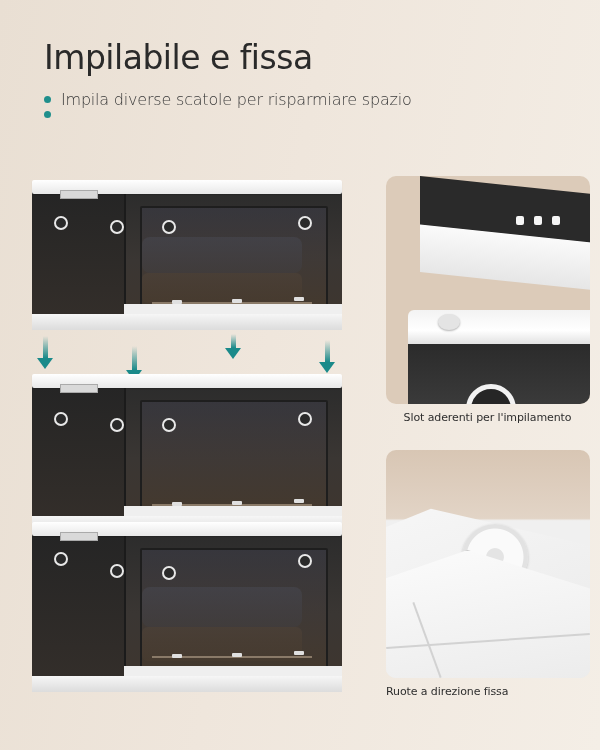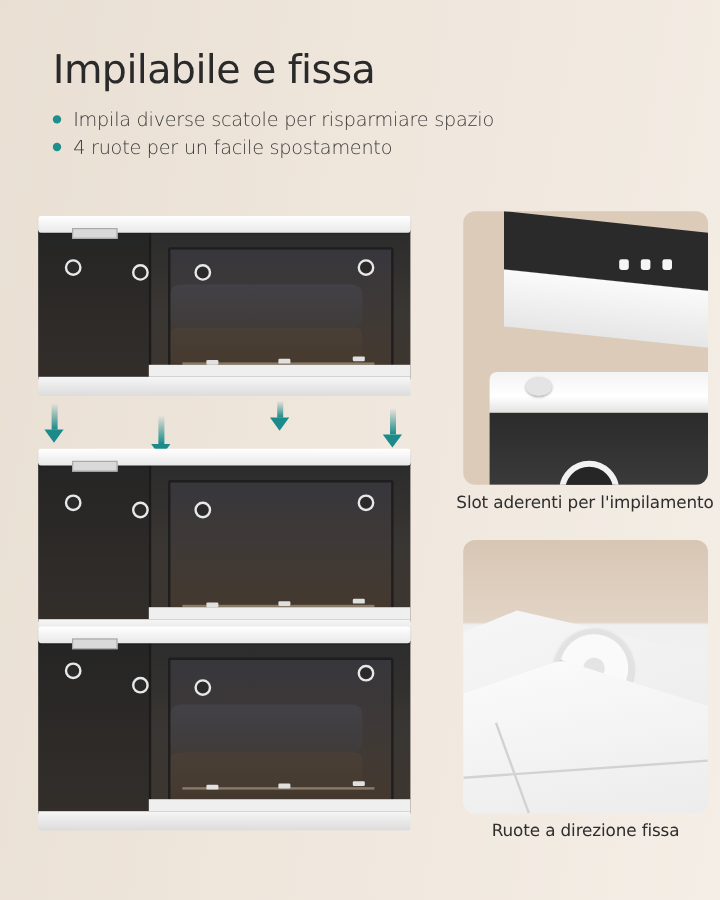--- a/index.html
+++ b/index.html
@@ -85,24 +85,24 @@
   }
 
   
   .panel {
     position: absolute; left: 386px; width: 204px; border-radius: 10px; overflow: hidden;
     background: #dccbb9;
   }
   .panel1 { top: 176px; height: 228px; }
   .panel2 { top: 450px; height: 228px; background: linear-gradient(180deg, #d8c6b4 0%, #e2d4c6 30%, #f0f0f0 31%); }
   .caption {
-    position: absolute; font-size: 14px; color: #2e2e2e; letter-spacing: -0.1px;
+    position: absolute; font-size: 11px; color: #2e2e2e; letter-spacing: -0.1px;
   }
   .cap1 { left: 375px; top: 411px; width: 225px; text-align: center; }
-  .cap2 { left: 386px; top: 685px; width: 204px; text-align: center; }
+  .cap2 { left: 386px; top: 685px; width: 204px; }
 
   
   .p1-upper {
     position: absolute; left: 34px; right: -10px; top: 0; height: 96px;
     background: linear-gradient(180deg, #2a2a2a 0%, #2a2a2a 50%, #fafafa 51%, #e6e6e6 100%);
     transform: skewY(6deg); transform-origin: left top;
   }
   .p1-lower-lid {
     position: absolute; left: 22px; right: 0; top: 134px; height: 34px;
     background: linear-gradient(180deg, #f3f3f3, #ffffff 60%, #e2e2e2);
@@ -154,21 +154,20 @@
 <body>
 
 <div class="title">Impilabile e fissa</div>
 <ul class="bullets">
   <li>
     <span class="dot"></span>
     <span>Impila diverse scatole per risparmiare spazio</span>
   </li>
   <li>
     <span class="dot"></span>
-    <span>4 ruote per un facile spostamento</span>
   </li>
 </ul>
 
 <div>
 
   <div class="box" style="top:180px;height:150px;">
     <div class="body"></div>
     <div class="side"></div>
     <div class="clothes-blue"></div>
     <div class="clothes-brown"></div>

